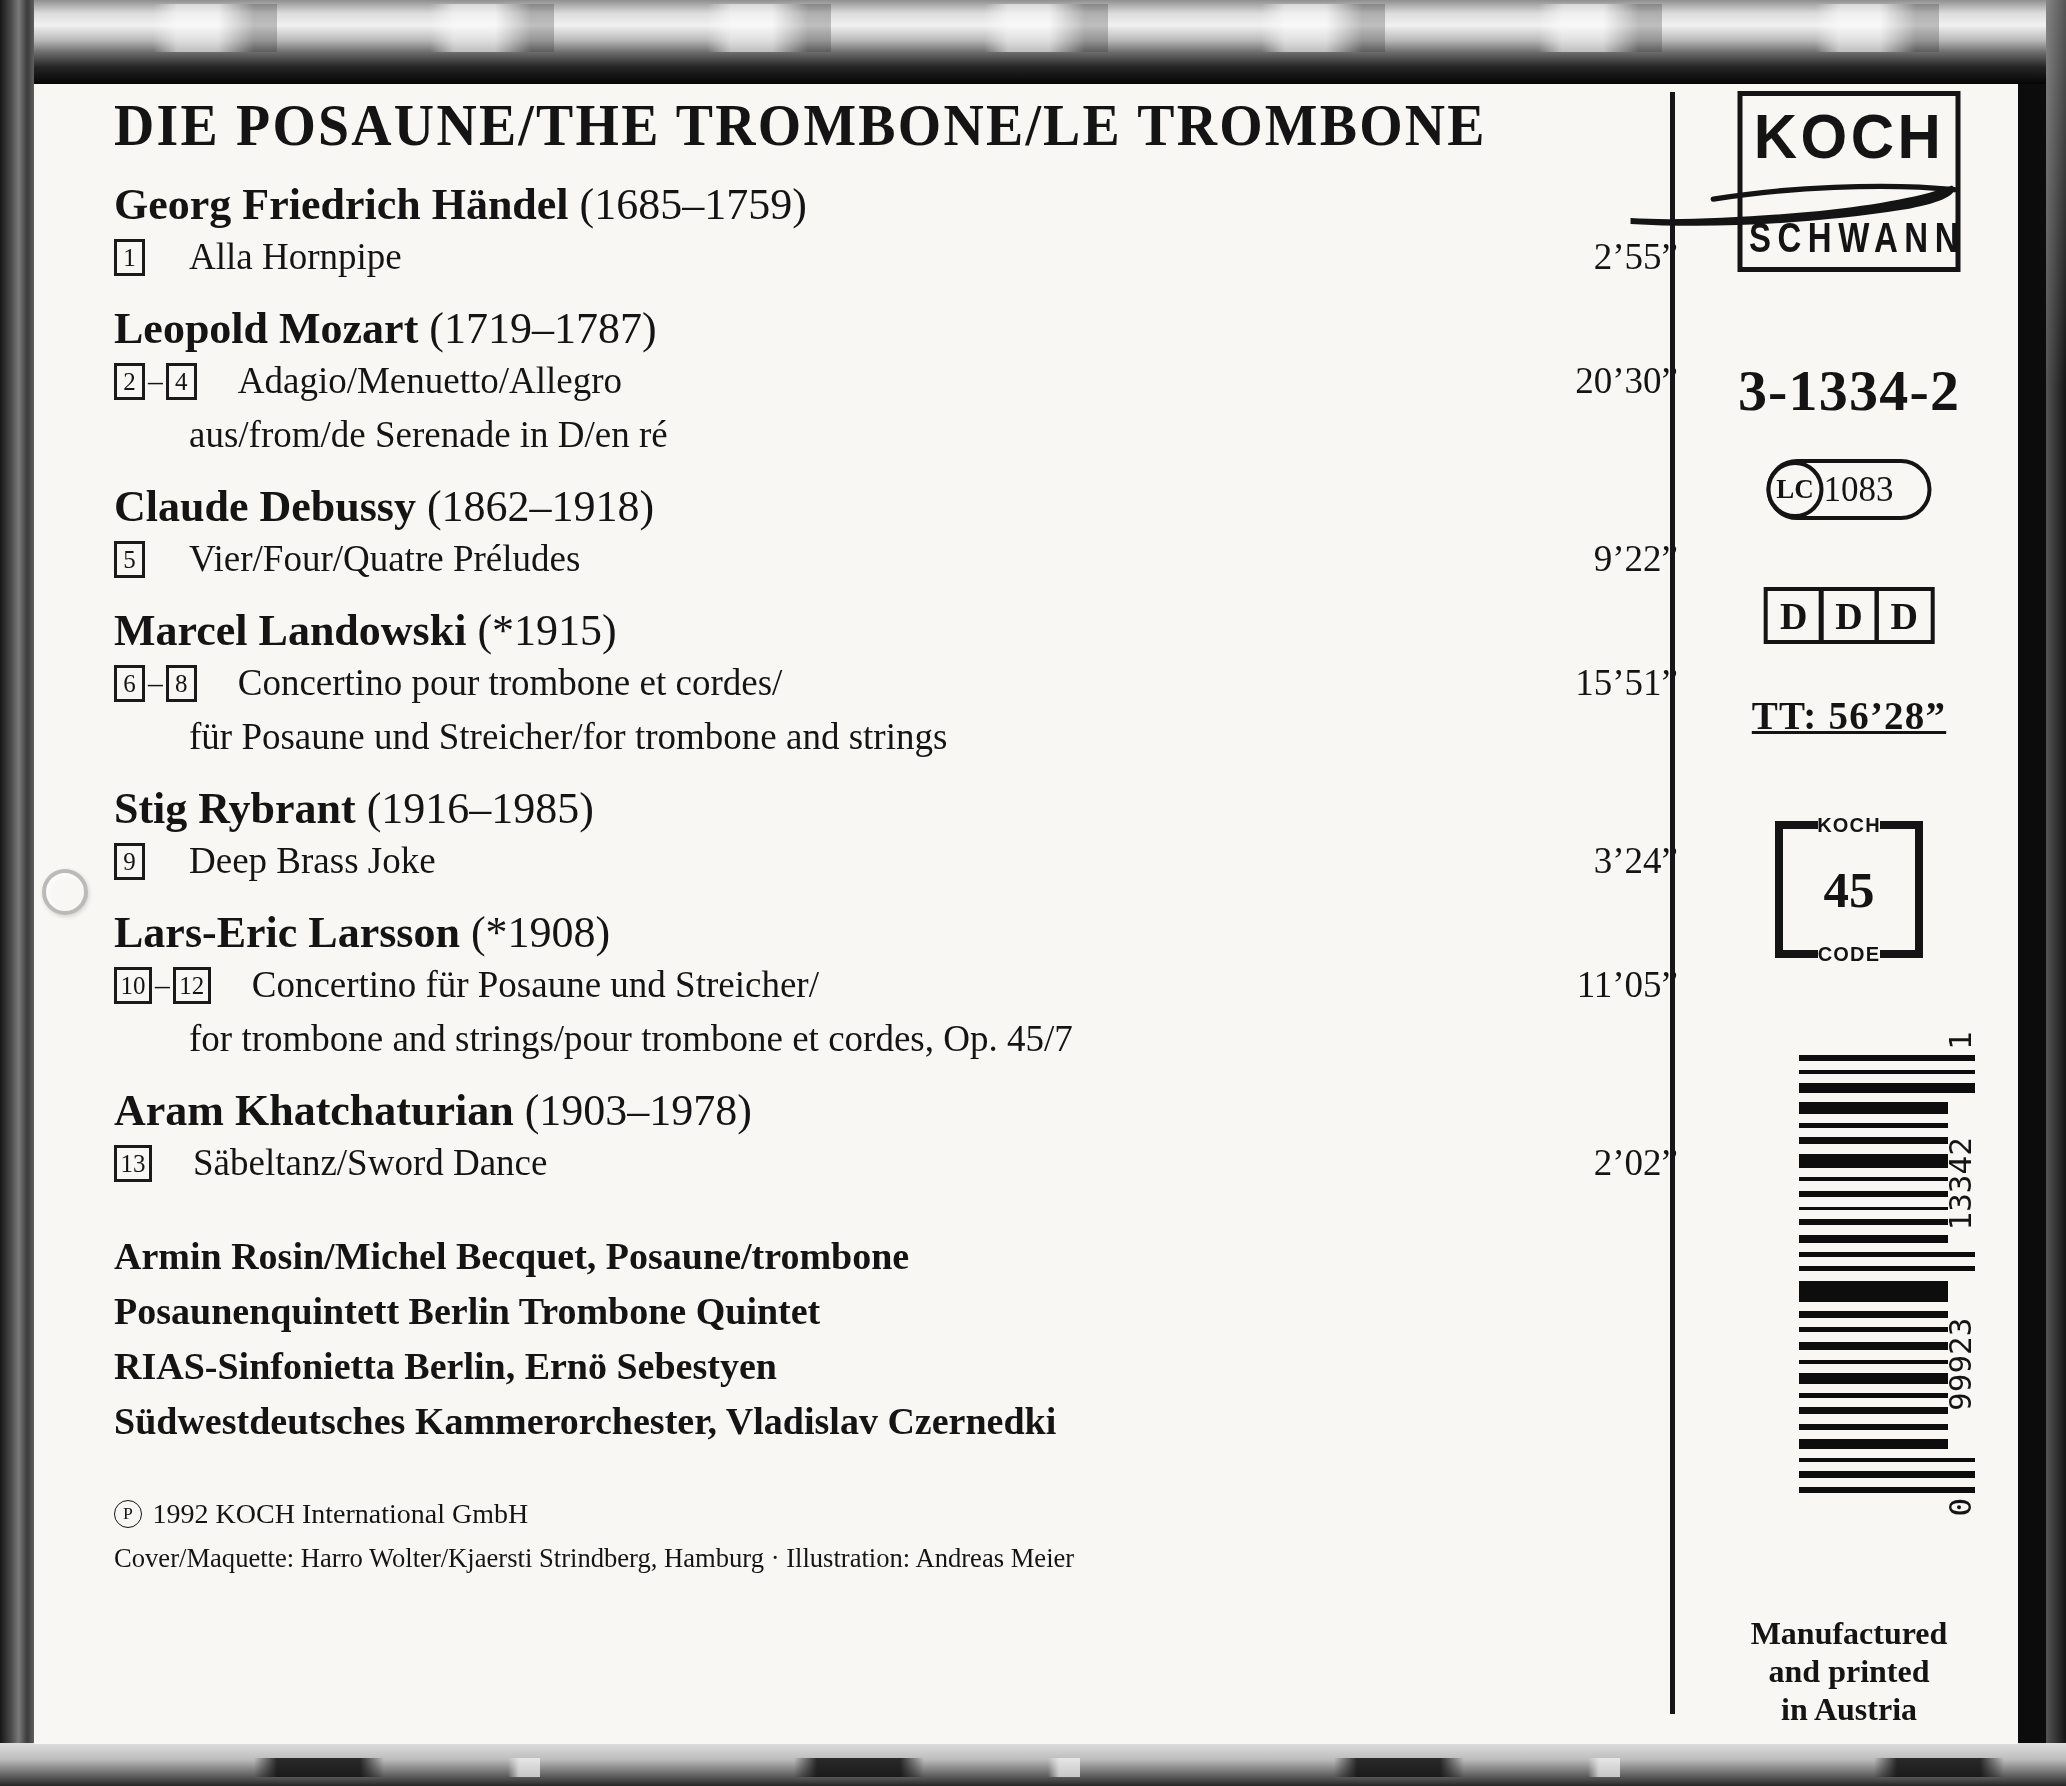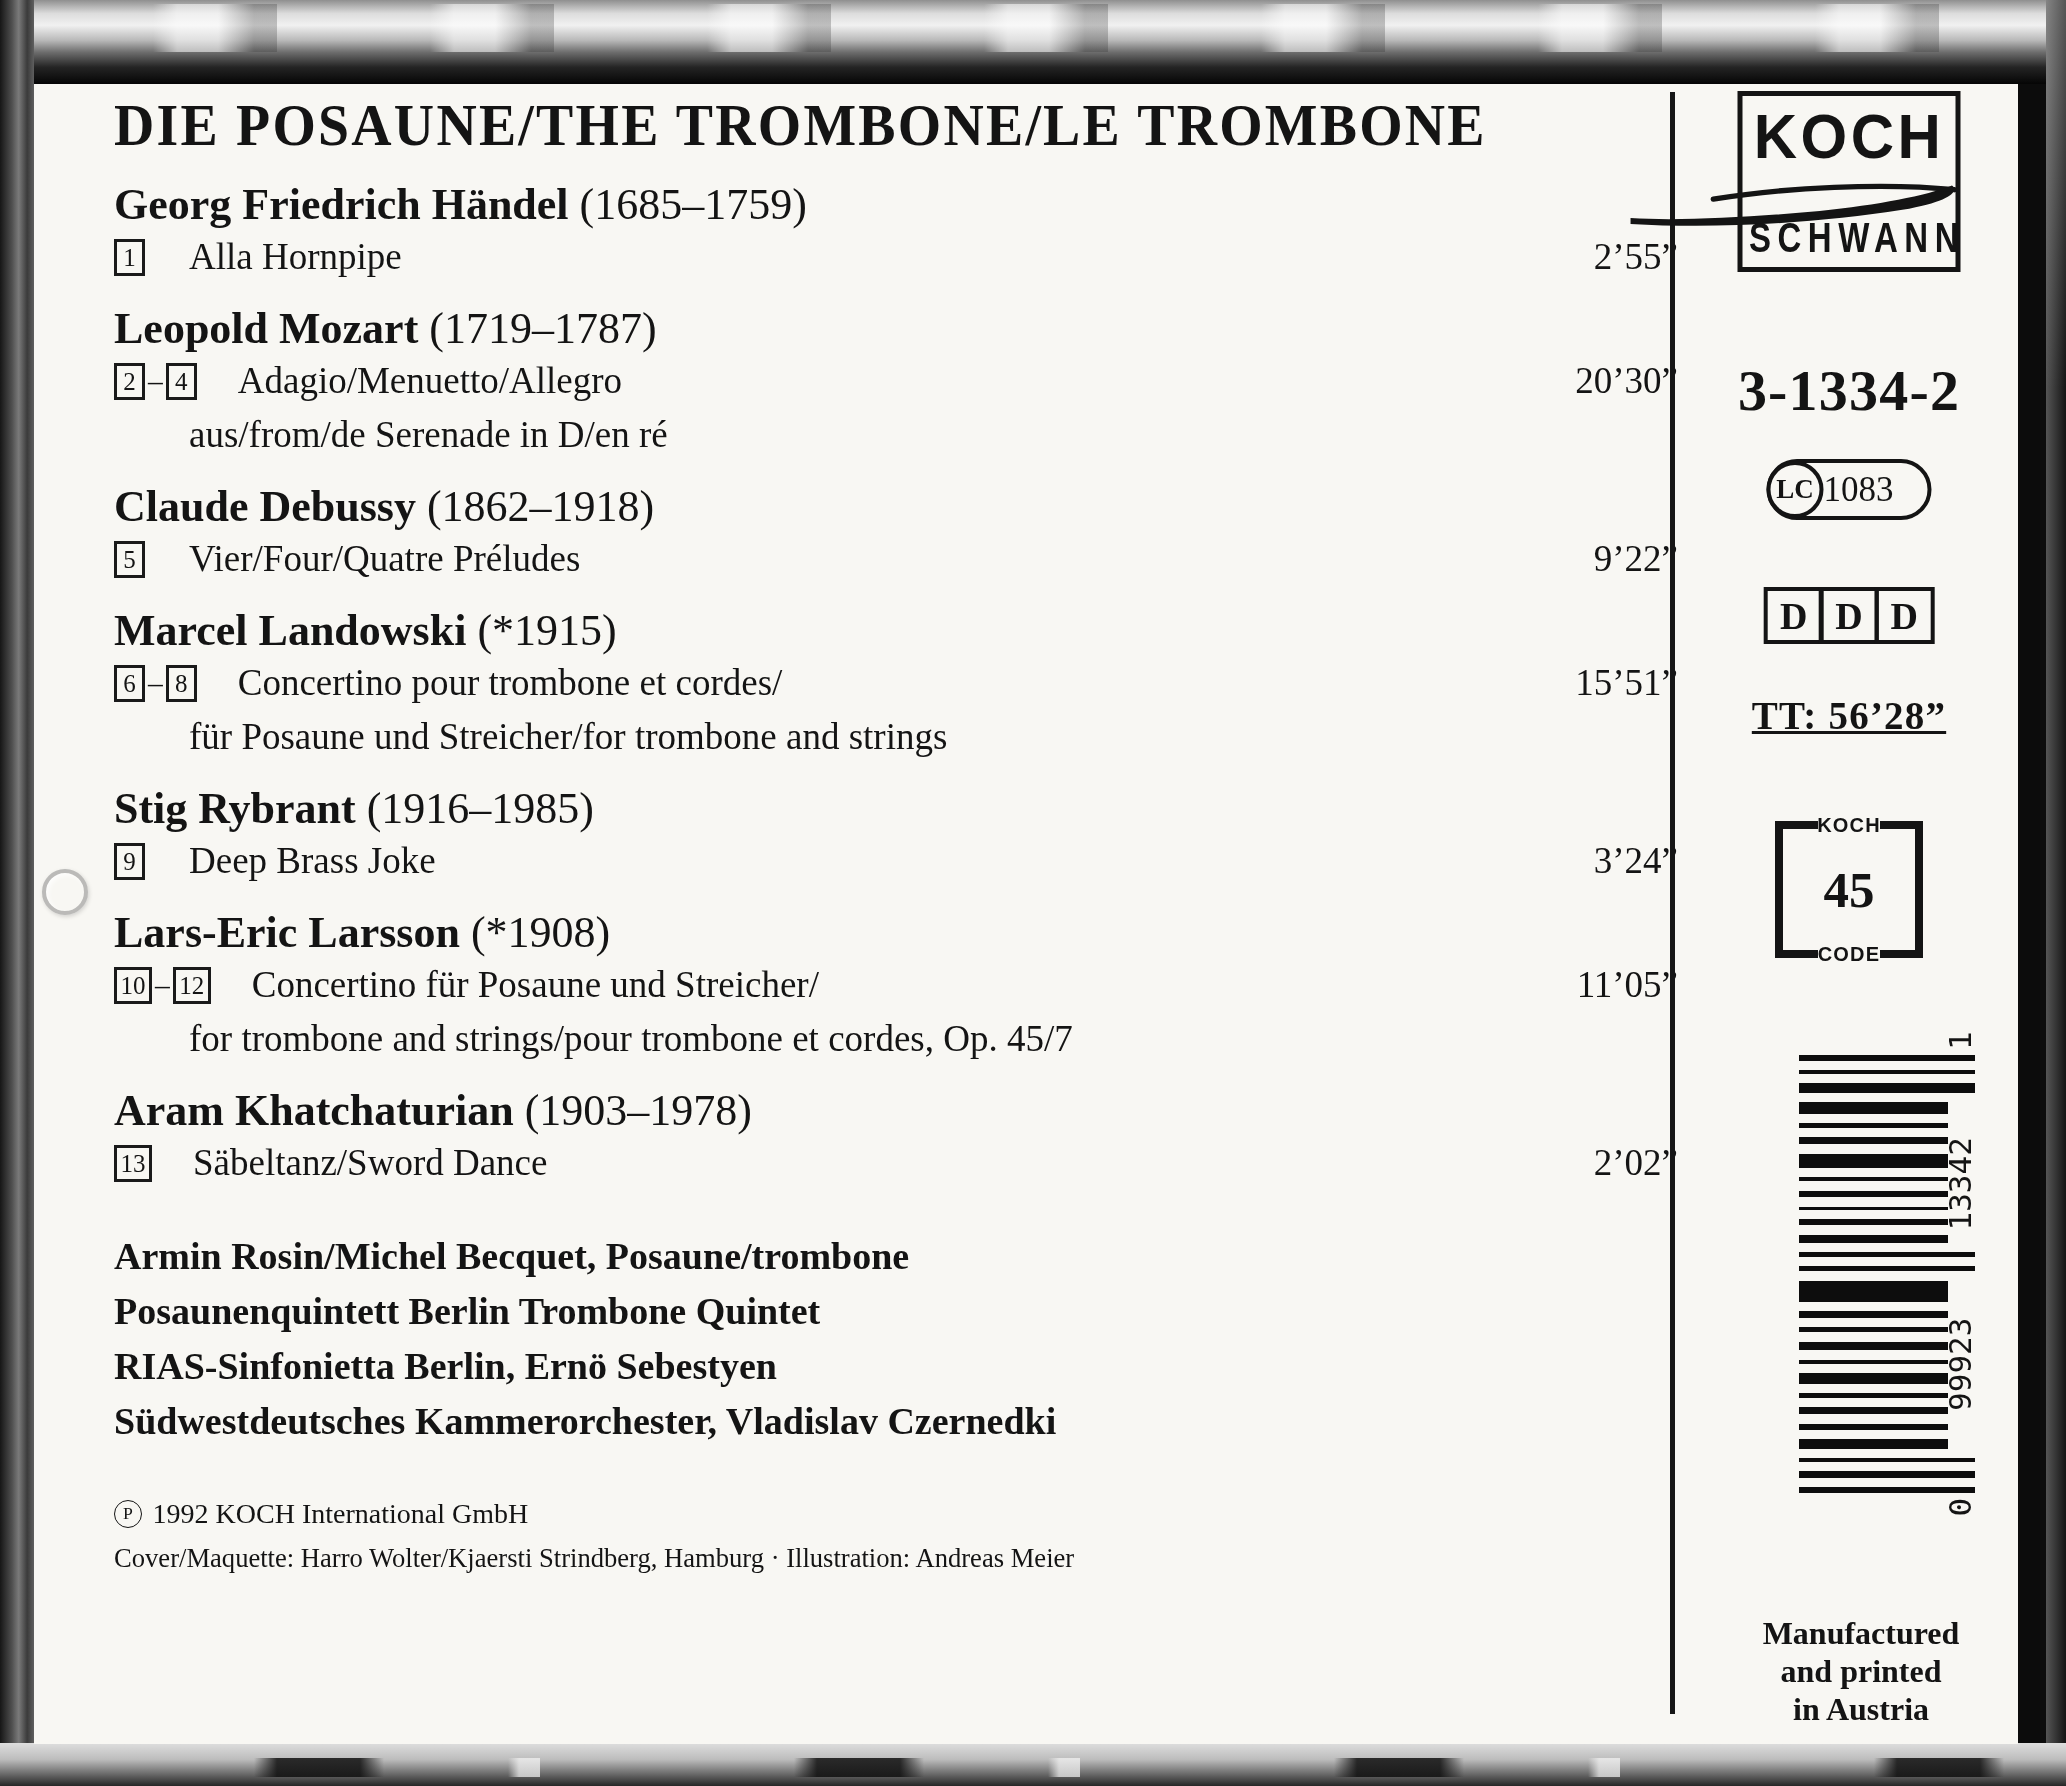--- a/index.html
+++ b/index.html
@@ -89,21 +89,21 @@
     font-family:"Liberation Sans",sans-serif;font-weight:800;font-size:20px;letter-spacing:1.2px;}
   .barcode{position:absolute;top:945px;right:41px;width:177px;height:490px;}
   .bars{position:absolute;left:0;top:26px;bottom:26px;width:177px;display:flex;
     flex-direction:column;justify-content:space-between;}
   .bar{background:#0d0d0d;width:149px;}
   .bar.long{width:176px;}
   .bdigits{position:absolute;left:50%;top:50%;width:490px;height:38px;
     transform:translate(calc(-50% + 72px),-50%) rotate(-90deg);
     display:flex;justify-content:space-between;align-items:center;padding:0 2.4px;box-sizing:border-box;
     font-family:"DejaVu Sans Mono",monospace;font-size:31px;}
-  .austria{position:absolute;top:1530px;left:12px;width:100%;text-align:center;
+  .austria{position:absolute;top:1530px;left:0;width:100%;text-align:center;
     font-weight:bold;font-size:32px;line-height:38px;}
 </style>
 </head>
 <body>
 
 <div class="stage">
   <div class="top-rim"></div>
   <div class="left-rim"></div>
   <div class="right-rim"></div>
   <div class="bottom-rim"></div>

